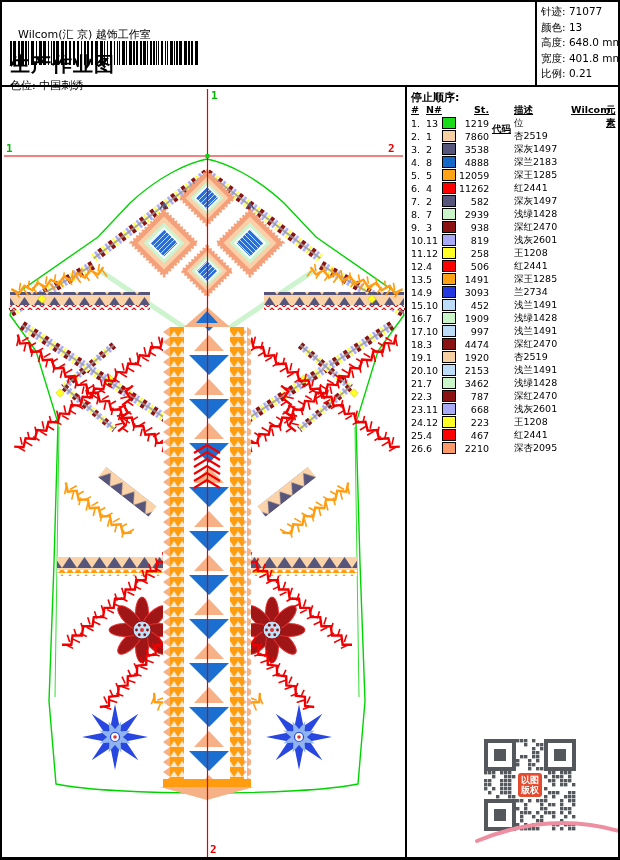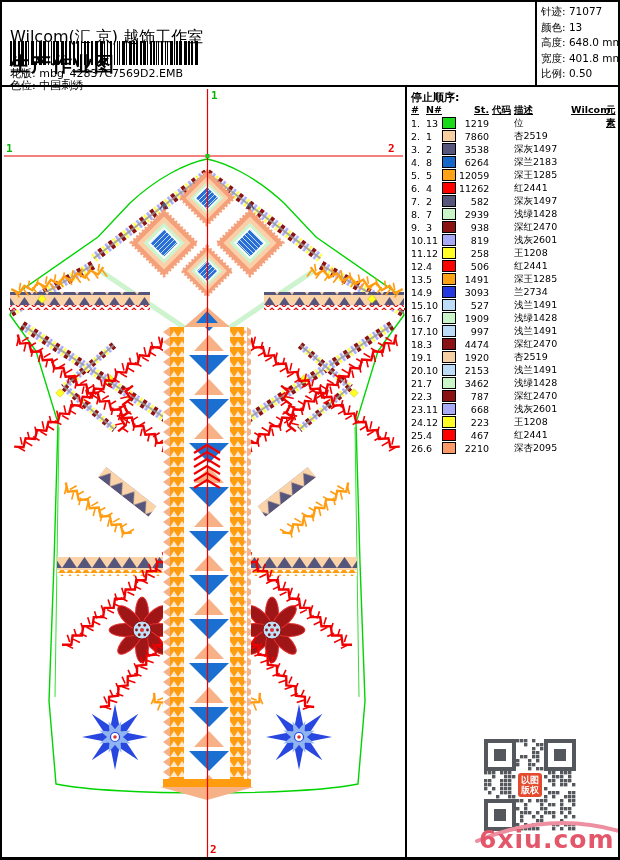--- a/index.html
+++ b/index.html
@@ -2,39 +2,39 @@
 <html><head>
 <meta charset="utf-8">
 <style>
   html,body{margin:0;padding:0;background:#e8e8e8;}
   .page{position:relative;width:620px;height:860px;background:#fff;
         border:2px solid #000;border-bottom-width:3px;box-sizing:border-box;
         font-family:"DejaVu Sans",sans-serif;overflow:hidden;}
   
   .header{position:absolute;left:0;top:0;width:100%;height:85px;border-bottom:2px solid #000;box-sizing:border-box;}
   .title{position:absolute;left:8px;top:1px;font-size:20px;font-weight:bold;letter-spacing:1px;color:#000;margin-top:48px;}
-  .studio{position:absolute;left:8px;top:25px;font-size:16px;color:#000;}
+  .studio{position:absolute;left:16px;top:25px;font-size:11px;color:#000;}
   .barcode{position:absolute;left:8px;top:39px;width:224px;height:24px;display:flex;align-items:stretch;}
   .barcode i{display:block;background:#000;height:100%;}
   .patline{position:absolute;left:8px;top:64px;font-size:11px;}
   .colorline{position:absolute;left:8px;top:76px;font-size:11px;}
   .infopanel{position:absolute;left:533px;top:0;width:85px;height:85px;border-left:2px solid #000;box-sizing:border-box;padding:2px 0 0 4px;}
   .inforow{font-size:10.5px;line-height:15.5px;white-space:nowrap;}
   
   .design{position:absolute;left:0;top:85px;}
   .aside{position:absolute;left:403px;top:85px;width:215px;height:770px;border-left:2px solid #000;box-sizing:border-box;}
   
   .seq-title{position:absolute;left:4px;top:3px;font-size:11px;font-weight:bold;}
   .thead{position:absolute;left:4px;top:17px;display:flex;font-size:9.5px;font-weight:bold;}
   .thead span{text-decoration:underline;}
   .rows{position:absolute;left:4px;top:30px;}
   .crow{display:flex;height:13px;align-items:center;font-size:9.5px;}
   .c-idx{width:15px;} .c-n{width:16px;} .c-sw{width:17px;}
   .c-st{width:33px;text-align:right;padding-right:3px;box-sizing:border-box;}
-  .c-code{width:22px;} .c-desc{width:57px;} .c-brand{width:35px;} .c-el{width:18px;}
+  .c-code{width:22px;margin-top:19px;} .c-desc{width:57px;} .c-brand{width:35px;} .c-el{width:18px;}
   .c-sw i{display:inline-block;width:12px;height:10px;border:1px solid #000;}
   
   .qr{position:absolute;left:77px;top:652px;}
   .swoosh{position:absolute;left:66px;top:728px;}
   .site{position:absolute;left:72px;top:738px;font-size:25px;font-weight:bold;letter-spacing:1px;}
 </style>
 </head>
 <body>
 
 <div class="page">
@@ -91,34 +91,30 @@
         <i style="width: 1px; margin-right: 2px;"></i>
         <i style="width: 3px; margin-right: 1px;"></i>
         <i style="width: 1px; margin-right: 1px;"></i>
         <i style="width: 2px; margin-right: 1px;"></i>
         <i style="width: 3px; margin-right: 2px;"></i>
         <i style="width: 3px; margin-right: 1px;"></i>
         <i style="width: 2px; margin-right: 1px;"></i>
         <i style="width: 2px; margin-right: 2px;"></i>
         <i style="width: 3px; margin-right: 1px;"></i>
       </div>
-    <div class="patline">
-      <span>花版:</span>
-      <span>mbg_42837C7569D2.EMB</span>
-    </div>
     <div class="colorline">
       <span>色位:</span>
       <span>中国刺绣</span>
     </div>
     <div class="infopanel" id="info-panel">
         <div class="inforow">针迹: 71077</div>
         <div class="inforow">颜色: 13</div>
         <div class="inforow">高度: 648.0 mm</div>
         <div class="inforow">宽度: 401.8 mm</div>
-        <div class="inforow">比例: 0.50</div>
+        <div class="inforow">比例: 0.21</div>
       </div>
   </div>
 
   <svg class="design" width="403" height="772" viewBox="0 0 403 772">
     <defs>
       <pattern id="patBeads" width="13" height="9" patternUnits="userSpaceOnUse">
         <rect width="13" height="9" fill="#ffffff"></rect>
         <rect x="0" y="0" width="4" height="9" fill="#8B1212"></rect>
         <rect x="5.5" y="0" width="2.6" height="9" fill="#A8AAF8"></rect>
         <rect x="9.6" y="0" width="2" height="9" fill="#FFFF26"></rect>
@@ -552,21 +548,21 @@
           <span class="c-st">3538</span>
           <span class="c-code"></span>
           <span class="c-desc">深灰1497</span>
           <span class="c-brand"></span>
           <span class="c-el"></span>
         </div>
         <div class="crow">
           <span class="c-idx">4.</span>
           <span class="c-n">8</span>
           <span class="c-sw"><i style="background: rgb(22, 104, 200);"></i></span>
-          <span class="c-st">6264</span>
+          <span class="c-st">4888</span>
           <span class="c-code"></span>
           <span class="c-desc">深兰2183</span>
           <span class="c-brand"></span>
           <span class="c-el"></span>
         </div>
         <div class="crow">
           <span class="c-idx">5.</span>
           <span class="c-n">5</span>
           <span class="c-sw"><i style="background: rgb(255, 162, 21);"></i></span>
           <span class="c-st">12059</span>
@@ -662,21 +658,21 @@
           <span class="c-st">3093</span>
           <span class="c-code"></span>
           <span class="c-desc">兰2734</span>
           <span class="c-brand"></span>
           <span class="c-el"></span>
         </div>
         <div class="crow">
           <span class="c-idx">15.</span>
           <span class="c-n">10</span>
           <span class="c-sw"><i style="background: rgb(188, 220, 248);"></i></span>
-          <span class="c-st">527</span>
+          <span class="c-st">452</span>
           <span class="c-code"></span>
           <span class="c-desc">浅兰1491</span>
           <span class="c-brand"></span>
           <span class="c-el"></span>
         </div>
         <div class="crow">
           <span class="c-idx">16.</span>
           <span class="c-n">7</span>
           <span class="c-sw"><i style="background: rgb(201, 245, 201);"></i></span>
           <span class="c-st">1909</span>
@@ -939,16 +935,15 @@
         <rect x="70" y="10" width="12" height="12" fill="#54585C"></rect>
         <rect x="2" y="62" width="28" height="28" fill="none" stroke="#54585C" stroke-width="4"></rect>
         <rect x="10" y="70" width="12" height="12" fill="#54585C"></rect>
         <rect x="34" y="34" width="24" height="24" rx="3" fill="#E34A2E"></rect>
         <text x="46" y="44" font-size="9" text-anchor="middle" fill="#fff" font-weight="bold">以图</text>
         <text x="46" y="54" font-size="9" text-anchor="middle" fill="#fff" font-weight="bold">版权</text>
       </svg>
     <svg class="swoosh" width="150" height="30">
       <path d="M4,26 Q76,-4 146,16" fill="none" stroke="#ED8FA0" stroke-width="4" stroke-linecap="round"></path>
     </svg>
-    <div class="site" style="color: rgb(228, 86, 106);">6xiu.com</div>
   </div>
 
 </div>
 
 </body></html>

